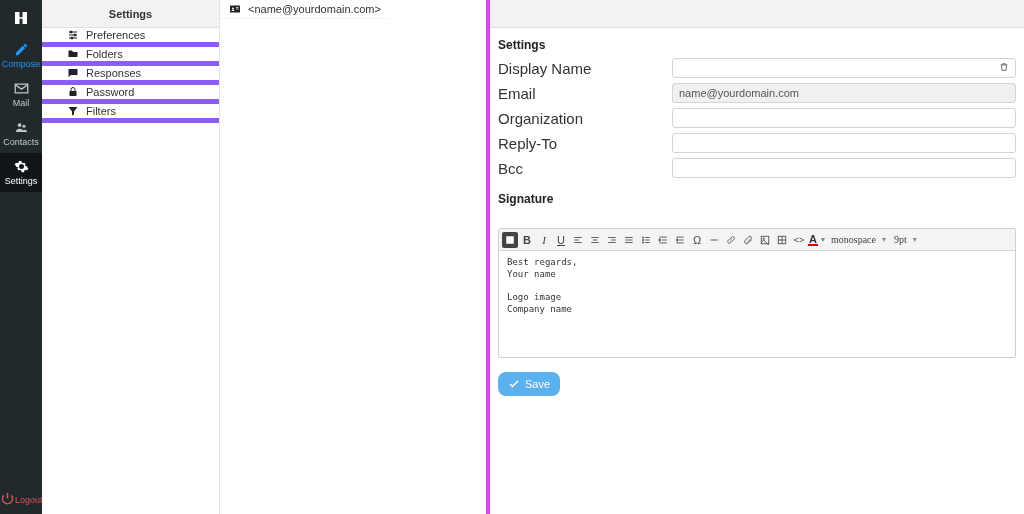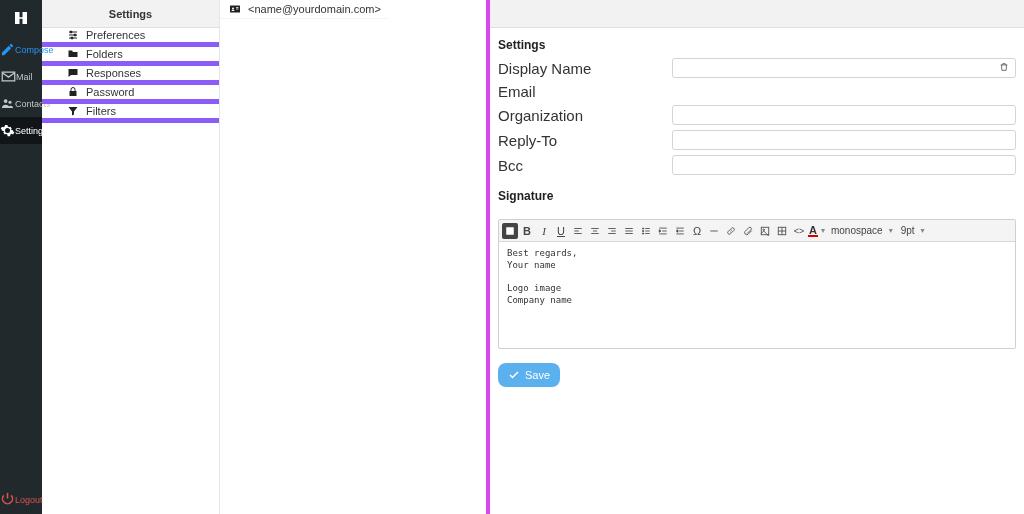--- a/index.html
+++ b/index.html
@@ -3,21 +3,21 @@
 <meta charset="utf-8">
 <style>
 * { box-sizing: border-box; margin: 0; padding: 0; }
 body { font-family: -apple-system, BlinkMacSystemFont, "Segoe UI", Arial, sans-serif; font-size: 11px; color: #333; background: #fff; width: 1024px; height: 514px; overflow: hidden; }
 .app { display: flex; height: 514px; }
 
 
 .rail { width: 42px; background: #21292d; color: #c2c7ca; display: flex; flex-direction: column; align-items: center; }
 .rail .logo { width: 42px; height: 28px; display: flex; align-items: center; justify-content: center; border-bottom: none; margin-top: 4px; margin-bottom: 4px;}
 .rail .logo svg { width: 18px; height: 18px; }
-.rail .item { width: 42px; display: flex; flex-direction: row; align-items: center; padding: 5px 0 6px; cursor: pointer; }
+.rail .item { width: 42px; display: flex; flex-direction: column; align-items: center; padding: 5px 0 6px; cursor: pointer; }
 .rail .item .ico { width: 16px; height: 16px; display: flex; align-items: center; justify-content: center; }
 .rail .item .lbl { font-size: 9px; margin-top: 2px; }
 .rail .item.compose { color: #2196f3; }
 .rail .item.active { background: #111518; color: #fff; }
 .rail .spacer { flex: 1; }
 .rail .logout { color: #d9534f; width: 42px; display: flex; align-items: center; padding: 6px 0 8px; cursor: pointer;}
 .rail .logout .lbl { font-size: 9px; margin-top: 2px; }
 
 
 .col1 { width: 178px; border-right: 1px solid #e5e5e5; display: flex; flex-direction: column; }
@@ -42,26 +42,26 @@
 .form { padding: 10px 8px 0 8px; }
 .form h3 { font-size: 12px; font-weight: 700; margin-bottom: 6px; color: #222; }
 .row { display: flex; align-items: center; margin-bottom: 5px; }
 .row .lab { width: 174px; font-size: 15px; color: #333; }
 .row .inp-wrap { flex: 1; position: relative; }
 .row input[type=text] { width: 100%; height: 20px; border: 1px solid #d4d4d4; border-radius: 3px; padding: 0 6px; font-size: 11px; }
 .row input[readonly] { background: #f0f0f0; color: #555; }
 .row .trash { position: absolute; right: 6px; top: 3px; width: 12px; height: 12px; color: #555; cursor: pointer; display:flex; align-items:center; justify-content:center;}
 
 .sig-sec { margin-top: 14px; }
-.sig-sec h3 { font-size: 12px; font-weight: 700; margin-bottom: 16px; }
+.sig-sec h3 { font-size: 12px; font-weight: 700; margin-bottom: 22px; }
 .editor { border: 1px solid #cfcfcf; border-radius: 2px; overflow: hidden; }
 .toolbar { display: flex; align-items: center; height: 22px; background: #f4f4f4; border-bottom: 1px solid #d7d7d7; padding: 0 3px; }
 .tbtn { width: 16px; height: 16px; display: flex; align-items: center; justify-content: center; margin-right: 1px; cursor: pointer; color: #444; border-radius: 2px; }
 .tbtn.active { background: #444; color: #fff; }
-.tsel { font-size: 10px; color: #444; padding: 0 4px; cursor: pointer; display:flex; align-items:center;}
+.tsel { font-size: 10px; color: #444; padding: 0 4px; cursor: pointer; display:flex; align-items:center;font-family:Liberation Serif, serif;}
 .tsel .chev { margin-left: 6px; font-size: 8px; color:#888;}
 .font-color-group { display:flex; align-items:center; margin-right:2px;}
 .font-color-group .A { font-size:11px; font-weight:bold; border-bottom: 2px solid #d00; line-height:10px; padding:0 1px;}
 .font-color-group .chev { margin-left:3px; font-size:8px; color:#888;}
 .sig-content { padding: 6px 8px; height: 106px; font-family: monospace; font-size: 9px; line-height: 1.3; color: #333; white-space: pre; }
 
 .save-btn { margin-top: 14px; background: #5bb0ee; color: #fff; border: none; border-radius: 8px; height: 24px; padding: 0 10px; font-size: 11px; display: inline-flex; align-items: center; cursor: pointer; }
 .save-btn .chk { margin-right: 5px; display:flex;}
 
 svg { display: block; }
@@ -207,20 +207,23 @@
           <span class="trash">
               <svg width="10" height="10" viewBox="0 0 24 24" fill="none" stroke="#555" stroke-width="2">
                 <path d="M4 7h16M9 7V4h6v3M6 7l1 13h10l1-13"></path>
               </svg>
             </span>
         </div>
       </div>
 
       <div class="row">
         <div class="lab">Email</div>
+        <div class="inp-wrap">
+          <input type="text" readonly="" value="name@yourdomain.com" style="">
+        </div>
       </div>
 
       <div class="row">
         <div class="lab">Organization</div>
         <div class="inp-wrap">
           <input type="text" value="" style="">
         </div>
       </div>
 
       <div class="row">

